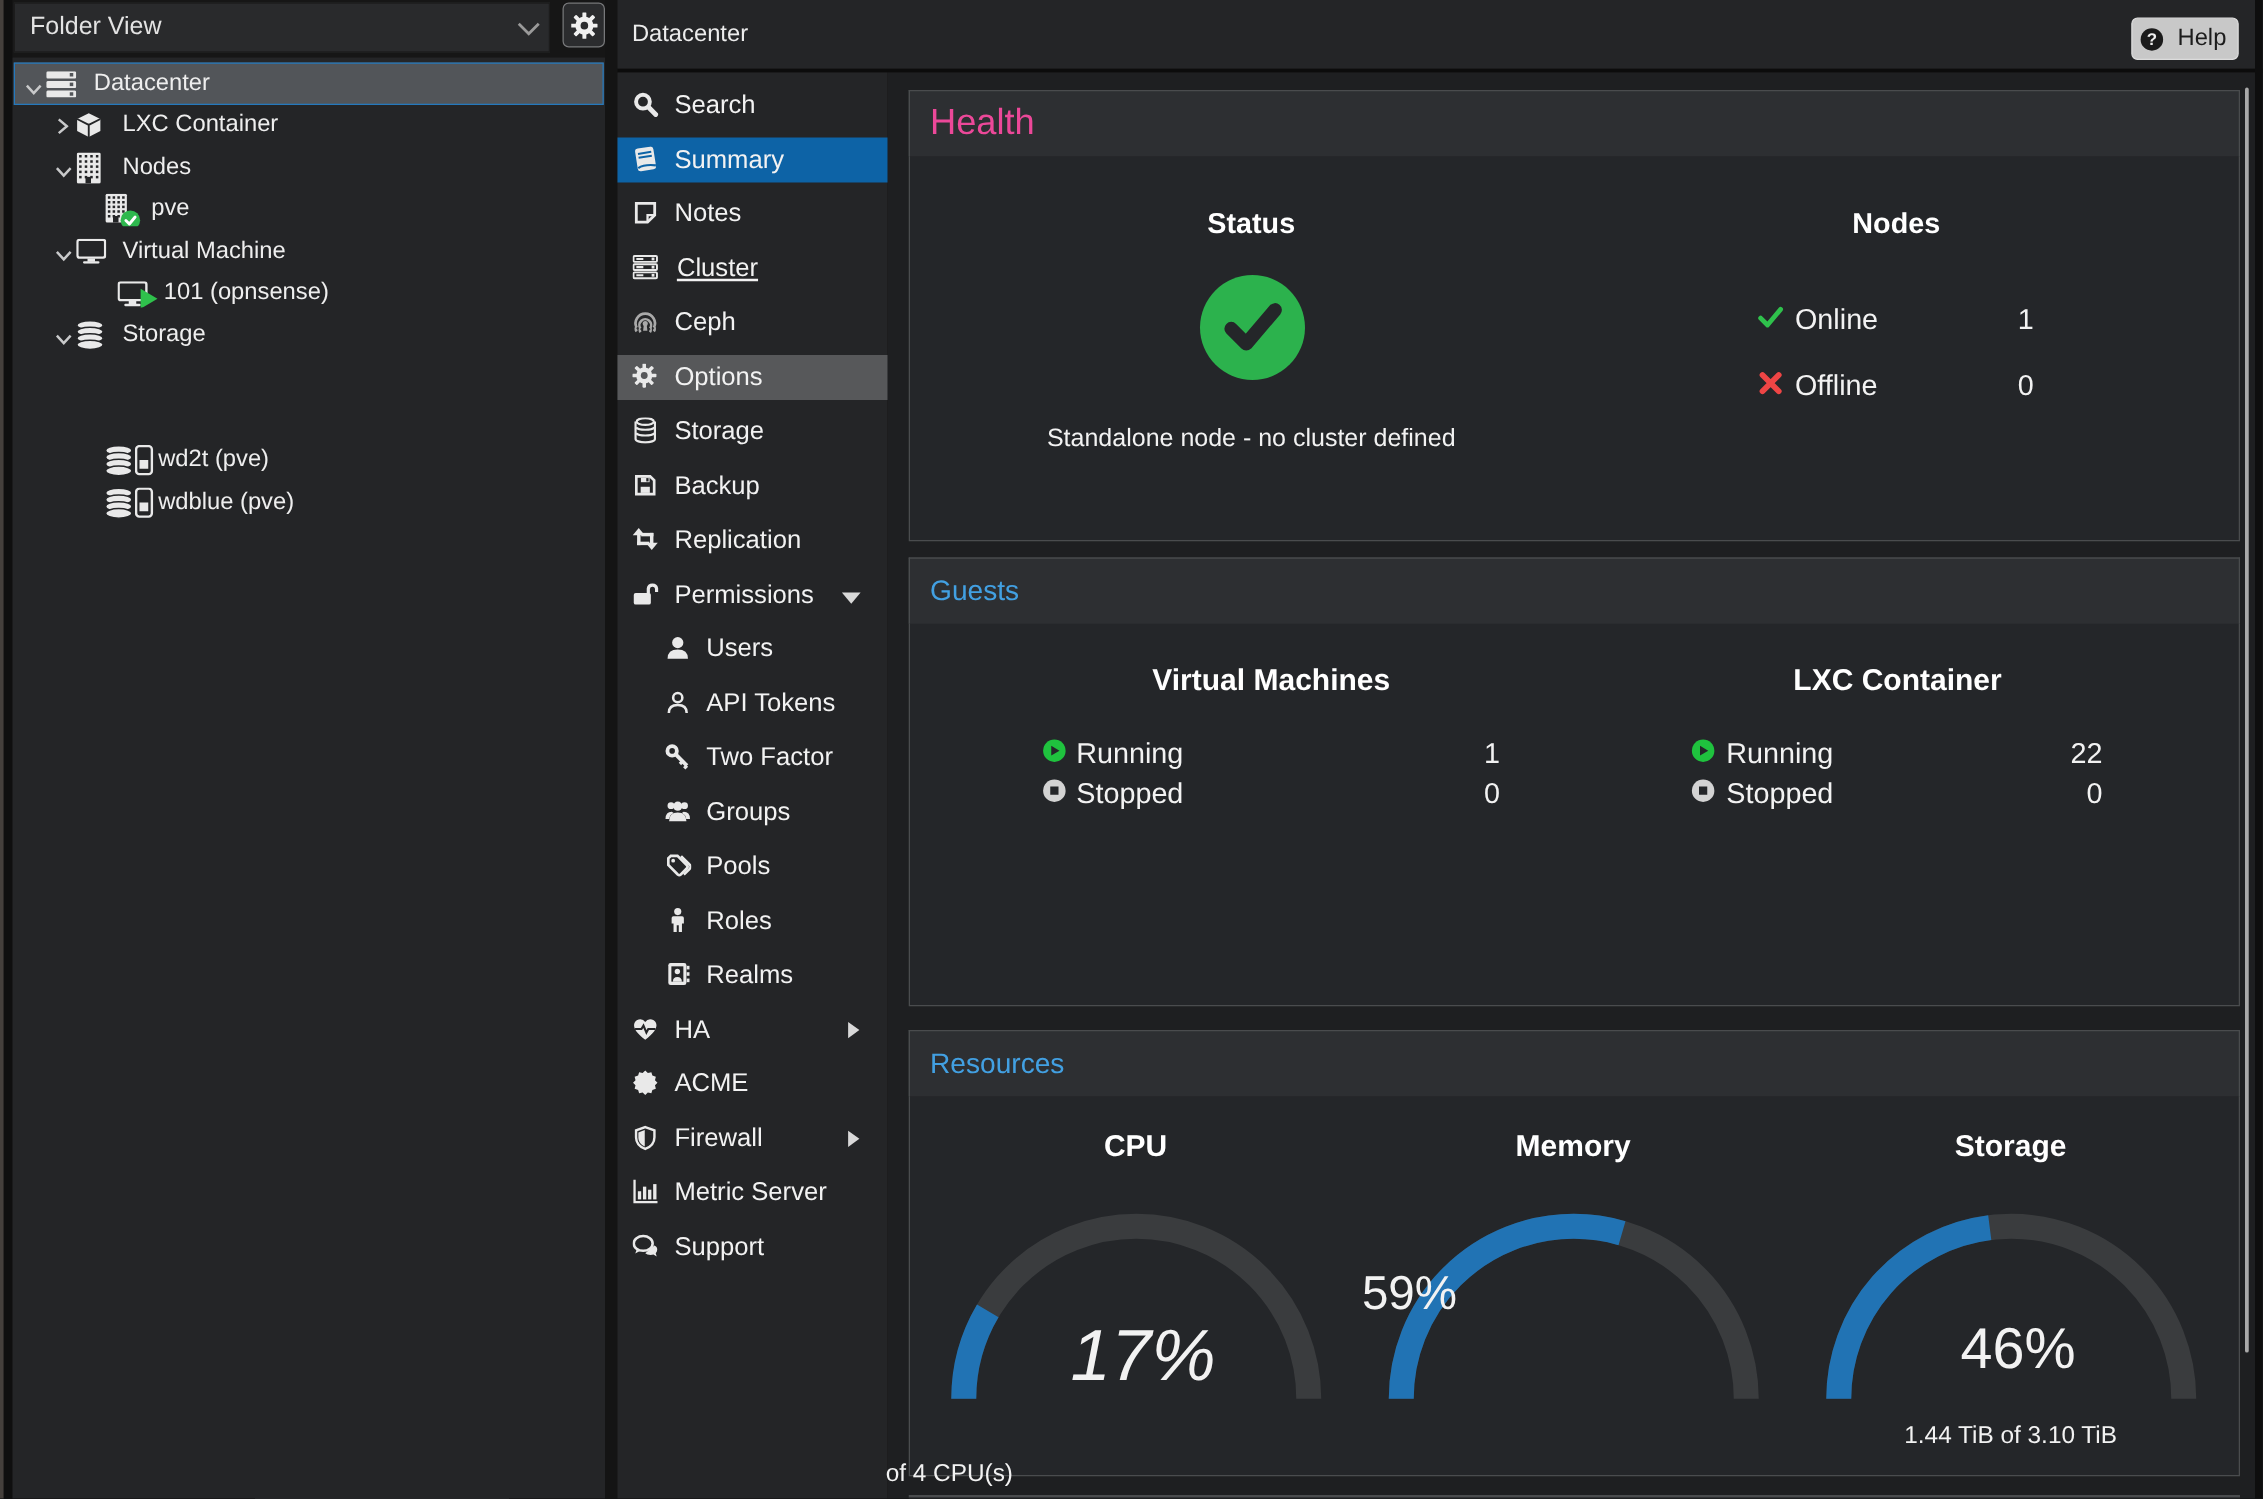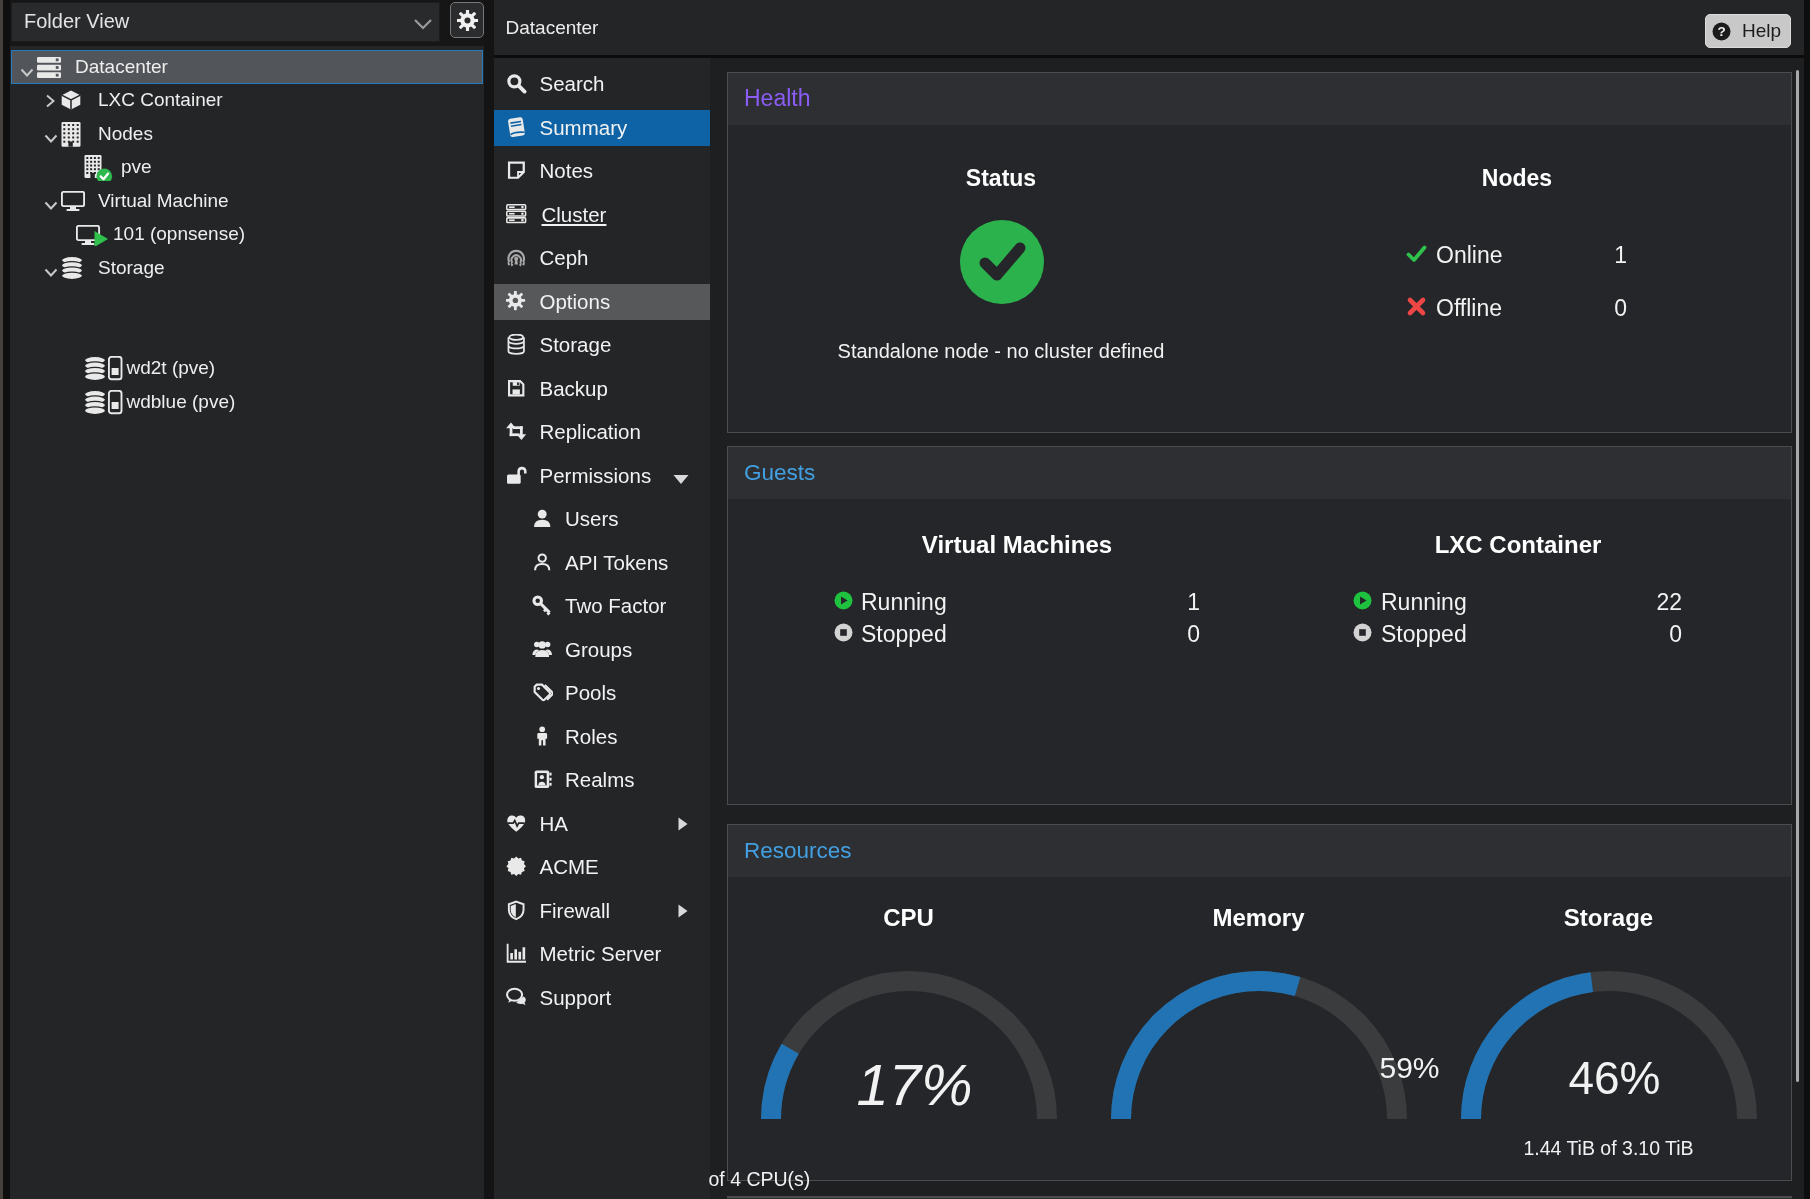--- a/index.html
+++ b/index.html
@@ -130,21 +130,21 @@
         </svg></div>
       <div class="abs" style="left:50px;top:7px;"><svg width="24" height="20" viewBox="0 0 24 20" style="">
           <g transform="translate(0 0)">
             <rect x="0.9" y="0.9" width="22.2" height="14.2" rx="1.6" fill="none" stroke="#e9e9e9" stroke-width="1.9"></rect>
             <rect x="9" y="15.8" width="6" height="2.6" fill="#e9e9e9"></rect>
             <rect x="5.4" y="18" width="13.2" height="1.9" rx="0.9" fill="#e9e9e9"></rect>
           </g>
         </svg></div>
       <div class="tree-txt abs" style="left:87px;top:50%;transform:translateY(-50%);">Virtual Machine</div>
     </div>
-    <div style="position:absolute;left:3px;top:217.5px;width:404px;height:33.5px;">
+    <div style="position:absolute;left:21px;top:217.5px;width:404px;height:33.5px;">
       <div class="abs" style="left:73px;top:7px;"><svg width="34" height="21" viewBox="0 0 34 21" style="">
           <g transform="translate(0 0)">
             <rect x="0.9" y="0.9" width="22.2" height="14.2" rx="1.6" fill="none" stroke="#e9e9e9" stroke-width="1.9"></rect>
             <rect x="9" y="15.8" width="6" height="2.6" fill="#e9e9e9"></rect>
             <rect x="5.4" y="18" width="13.2" height="1.9" rx="0.9" fill="#e9e9e9"></rect>
           </g>
           <path d="M18.5 6 L32.0 14 L18.5 22 Z" fill="#2fc14c"></path>
         </svg></div>
       <div class="tree-txt abs" style="left:110px;top:50%;transform:translateY(-50%);">101 (opnsense)</div>
     </div>
@@ -457,21 +457,21 @@
           <g transform="scale(1.02)">
             <ellipse cx="8.4" cy="7.6" rx="7.4" ry="5.8" fill="none" stroke="#e9e9e9" stroke-width="2"></ellipse>
             <path d="M3.4 11.8 L2.2 15.4 L6.4 13.2 Z" fill="#e9e9e9"></path>
             <path d="M11 14.2 Q12.4 15.6 15.2 15.6 Q16.4 15.6 17.4 15.3 L20 16.8 L19.2 14.2 Q20.4 13 20.4 11.4 Q20.4 9 18.2 8.2" fill="#e9e9e9" transform="translate(-1 1)"></path>
           </g>
         </svg></div>
       <div class="nav-txt abs" style="left:46px;top:50%;transform:translateY(-50%);">Support</div>
     </div>
     <div style="position:absolute;left:727px;top:72px;width:1065px;height:361px;background:#242629;border:1px solid #4a4c4e;"></div>
     <div style="position:absolute;left:727px;top:72px;width:1065px;height:53px;background:#2d2f32;border:1px solid #4a4c4e;border-bottom:none;"></div>
-    <div class="row" style="left:744px;top:72px;height:53px;font-size:23px;color:#8b5cf6;">Health</div>
+    <div class="row" style="left:744px;top:72px;height:53px;font-size:29px;color:#ec4899;">Health</div>
     <div class="abs" style="left:901px;top:165px;width:200px;text-align:center;font-size:23px;font-weight:bold;color:#fff;position:absolute;">Status</div>
     <div class="abs" style="left:1417px;top:165px;width:200px;text-align:center;font-size:23px;font-weight:bold;color:#fff;position:absolute;">Nodes</div>
     <div style="position:absolute;left:959px;top:219px;width:86px;height:86px;"><svg width="86" height="86" viewBox="0 0 86 86" style="">
         <circle cx="43" cy="43" r="42" fill="#2cb24d"></circle>
         <path d="M26 44 L38 56 L61 29" fill="none" stroke="#242629" stroke-width="11" stroke-linecap="round" stroke-linejoin="round"></path>
       </svg></div>
     <div class="abs" style="left:801px;top:340px;width:400px;text-align:center;font-size:20px;color:#f2f2f2;position:absolute;">Standalone node - no cluster defined</div>
     <div style="position:absolute;left:1406px;top:243px;width:21px;height:21px;"><svg width="21" height="21" viewBox="0 0 21 21" style="">
         <path d="M2.5 11.5 L8 17 L18.5 4.5" fill="none" stroke="#2fc14c" stroke-width="3.8" stroke-linecap="round" stroke-linejoin="round"></path>
       </svg></div>
@@ -519,21 +519,21 @@
         <path d="M12 158 A 138 138 0 0 1 288 158" fill="none" stroke="#3a3c3e" stroke-width="20"></path>
         <path d="M12 158 A 138 138 0 0 1 288 158" fill="none" stroke="#2173b4" stroke-width="20" stroke-dasharray="73.7 867"></path>
       </svg></div>
     <div class="abs" style="left:739.5px;top:1051px;width:350px;text-align:center;font-size:58px;color:#f2f2f2;position:absolute;font-style:italic;">17%</div>
     <div class="abs" style="left:708.5px;top:1168px;width:400px;font-size:19.5px;color:#f2f2f2;position:absolute;">of 4 CPU(s)</div>
     <div class="abs" style="left:1083.5px;top:904px;width:350px;text-align:center;font-size:24px;font-weight:bold;color:#fff;position:absolute;">Memory</div>
     <div style="position:absolute;left:1108.5px;top:961px;width:300px;height:168px;"><svg width="300" height="168" viewBox="0 0 300 168" style="">
         <path d="M12 158 A 138 138 0 0 1 288 158" fill="none" stroke="#3a3c3e" stroke-width="20"></path>
         <path d="M12 158 A 138 138 0 0 1 288 158" fill="none" stroke="#2173b4" stroke-width="20" stroke-dasharray="255.8 867"></path>
       </svg></div>
-    <div class="abs" style="left:1089.5px;top:1051px;width:350px;text-align:right;font-size:30px;color:#f2f2f2;position:absolute;">59%</div>
+    <div class="abs" style="left:1089.5px;top:1014px;width:350px;text-align:left;font-size:38px;color:#f2f2f2;position:absolute;">59%</div>
     <div class="abs" style="left:1433.5px;top:904px;width:350px;text-align:center;font-size:24px;font-weight:bold;color:#fff;position:absolute;">Storage</div>
     <div style="position:absolute;left:1458.5px;top:961px;width:300px;height:168px;"><svg width="300" height="168" viewBox="0 0 300 168" style="">
         <path d="M12 158 A 138 138 0 0 1 288 158" fill="none" stroke="#3a3c3e" stroke-width="20"></path>
         <path d="M12 158 A 138 138 0 0 1 288 158" fill="none" stroke="#2173b4" stroke-width="20" stroke-dasharray="199.4 867"></path>
       </svg></div>
     <div class="abs" style="left:1439.5px;top:1051px;width:350px;text-align:center;font-size:46px;color:#f2f2f2;position:absolute;">46%</div>
     <div class="abs" style="left:1408.5px;top:1137px;width:400px;text-align:center;font-size:19.5px;color:#f2f2f2;position:absolute;">1.44 TiB of 3.10 TiB</div>
     <div style="position:absolute;left:727px;top:1196px;width:1065px;height:1.5px;background:#4a4c4e;"></div>
     <div style="position:absolute;left:727px;top:1197.5px;width:1065px;height:1.5px;background:#2d2f32;"></div>
     <div style="position:absolute;left:1795.5px;top:70px;width:3.2px;height:1012px;background:#a9a9a9;border-radius:2px;"></div>

